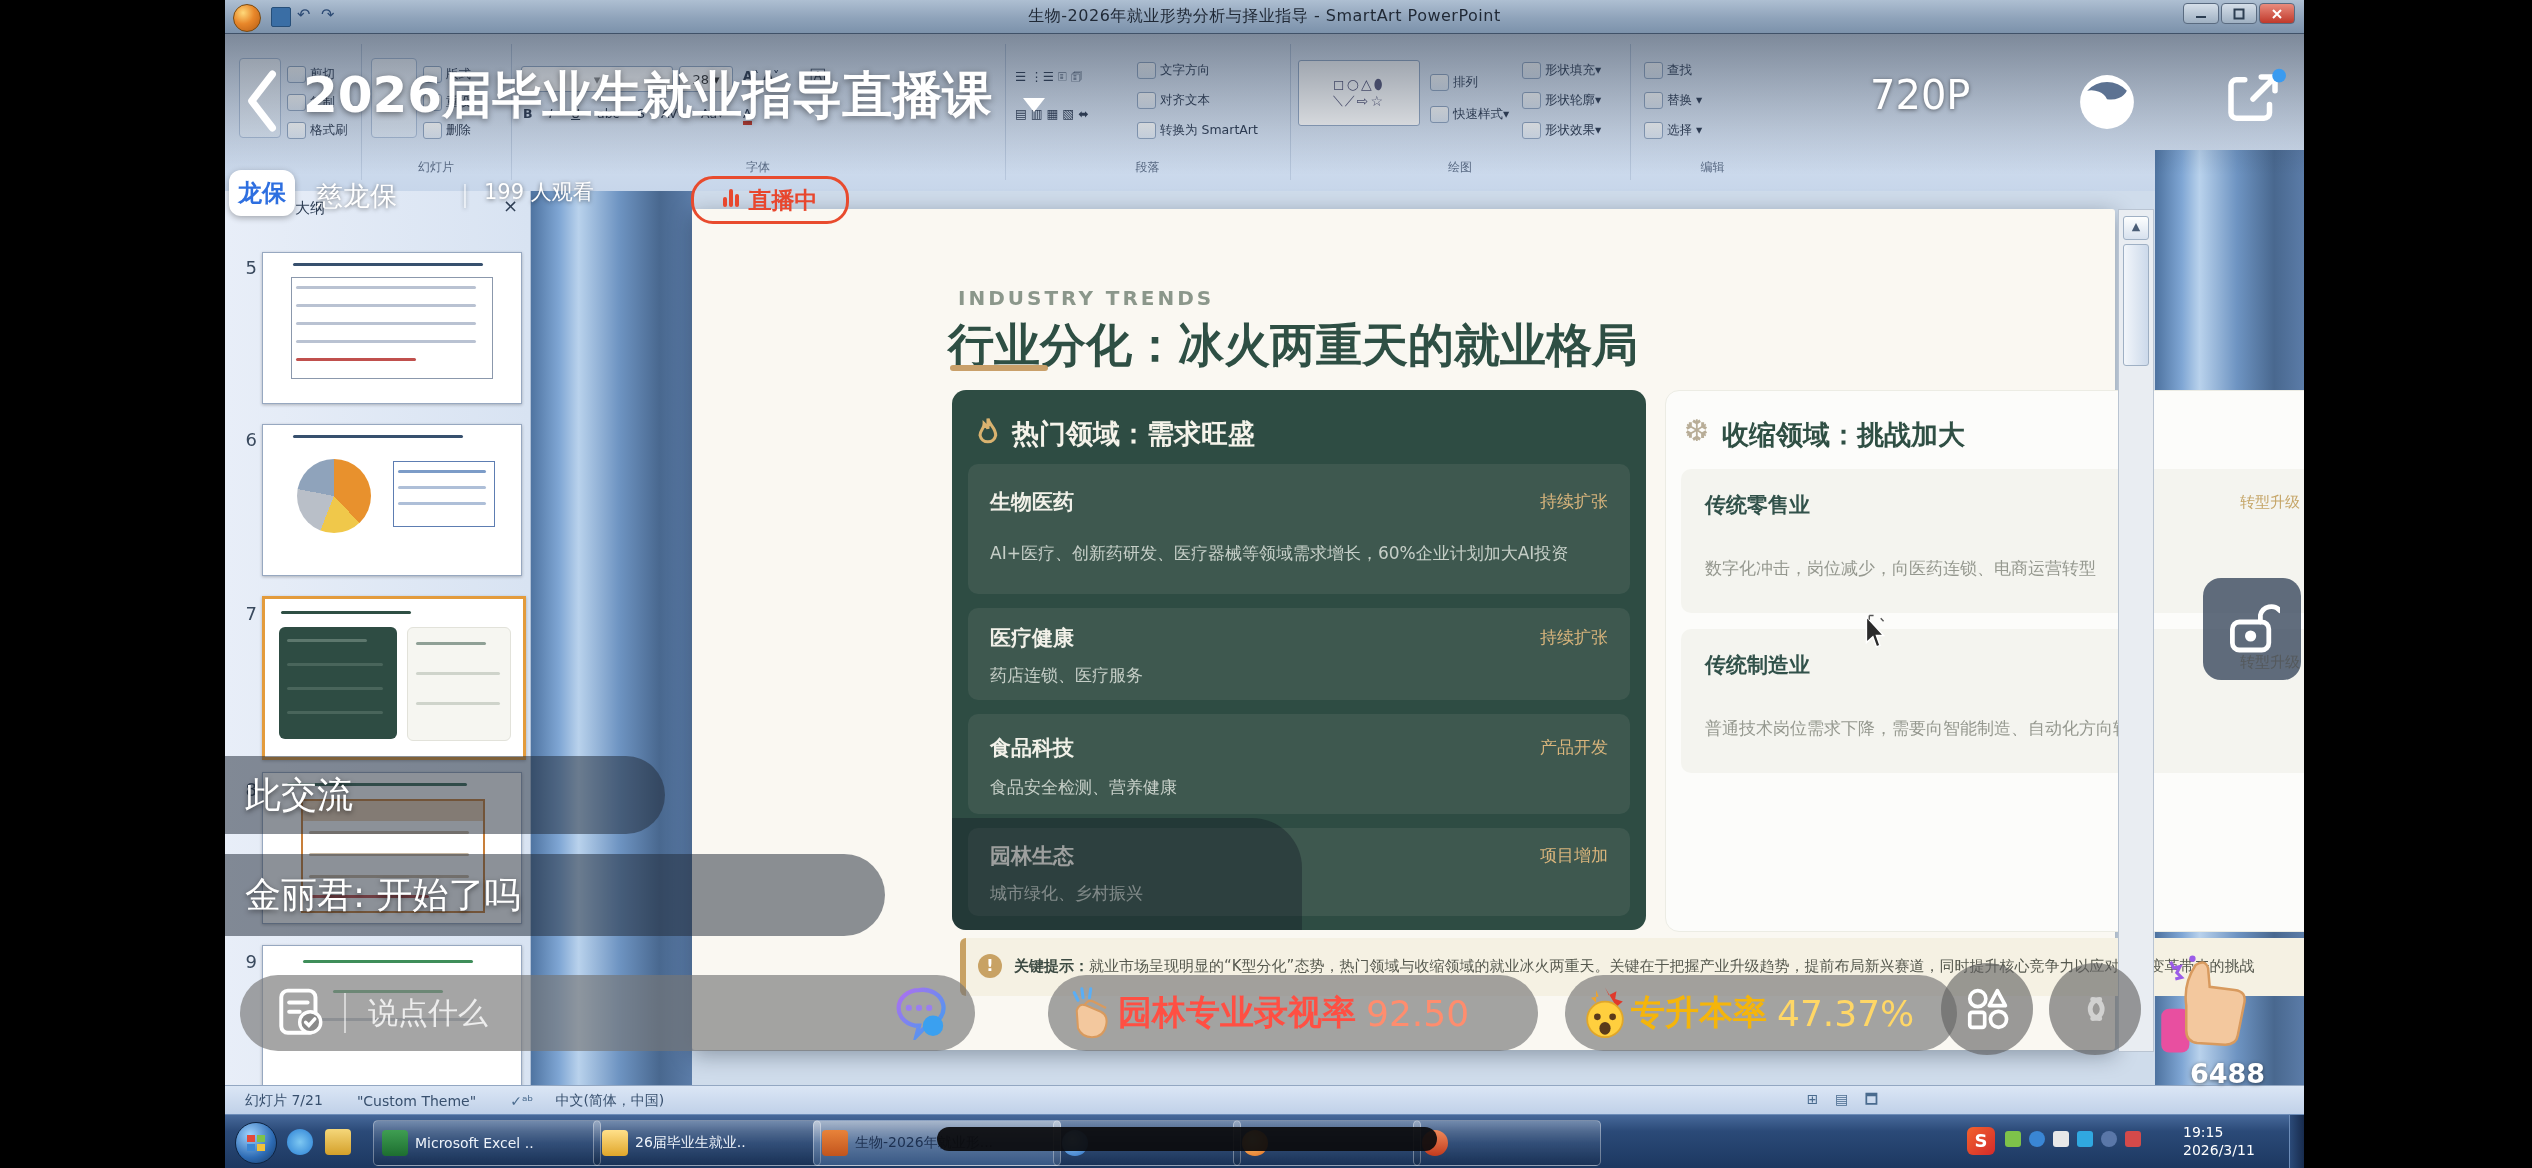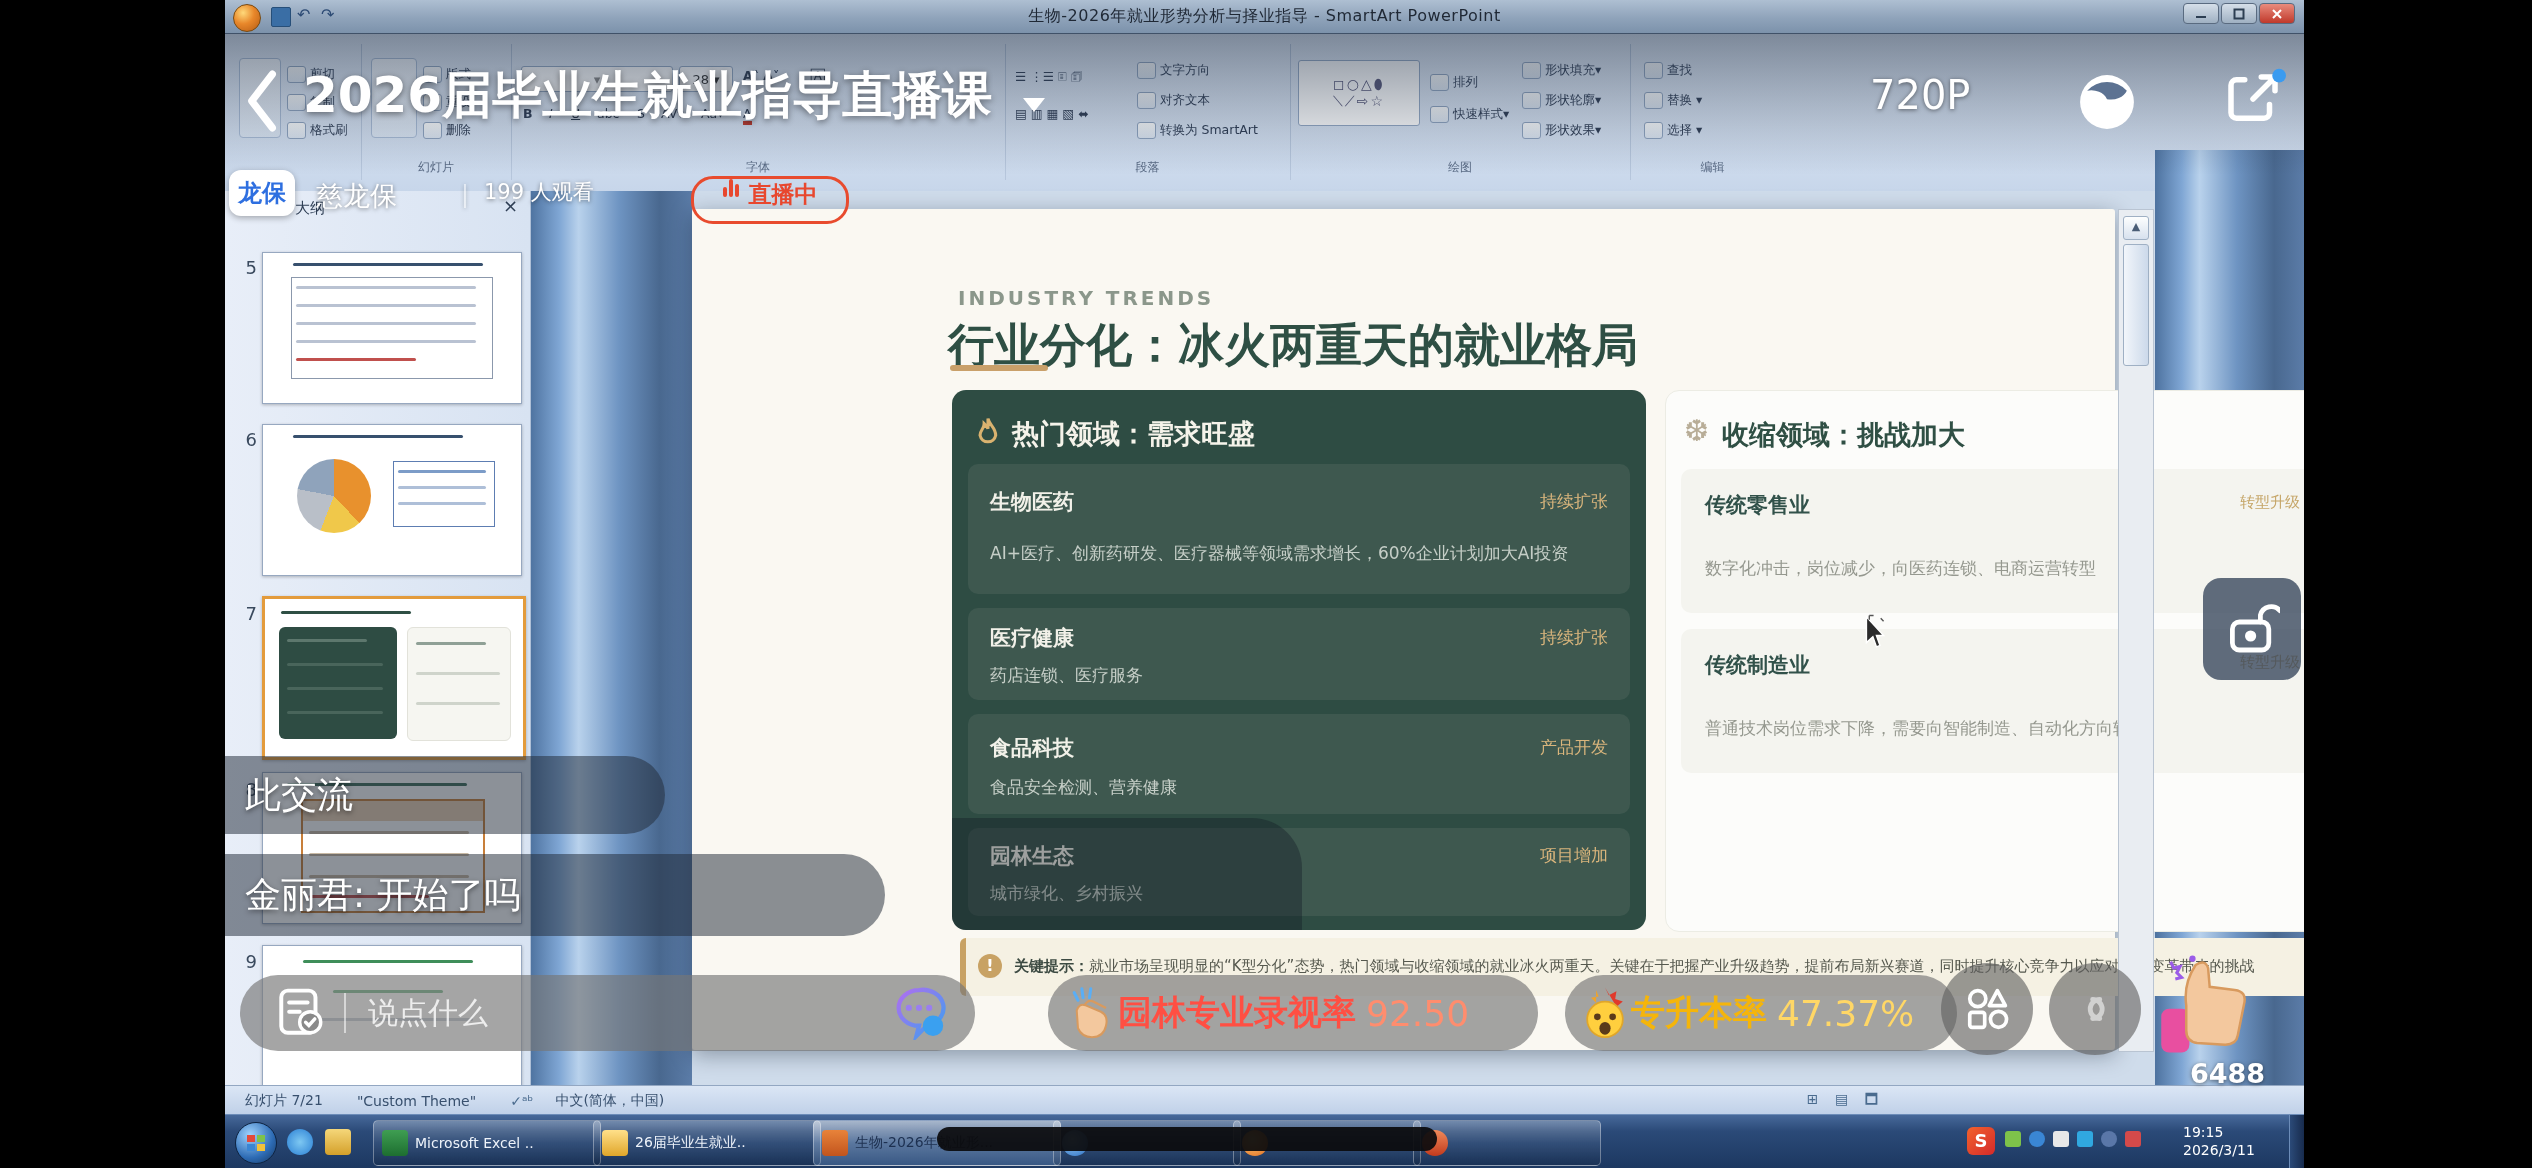--- a/index.html
+++ b/index.html
@@ -57,21 +57,21 @@
   
   .scroll{left:1893px;top:209px;width:34px;height:841px;background:#e9edf2;border:1px solid #b9c4d2;}
   
   .topshade{left:0;top:33px;width:2079px;height:142px;
     background:linear-gradient(180deg,rgba(40,55,76,.55),rgba(40,55,76,0));}
   .bigtitle{color:#fff;font-size:50px;font-weight:600;text-shadow:0 2px 6px rgba(0,0,0,.45);}
   .whitetxt{color:#fff;text-shadow:0 1px 4px rgba(0,0,0,.5);}
   .badge-anchor{left:4px;top:170px;width:66px;height:46px;background:#fff;border-radius:12px;
     display:flex;align-items:center;justify-content:center;font-size:24px;font-weight:bold;color:#2e6fe0;box-shadow:0 2px 6px rgba(0,0,0,.3);}
   .livepill{left:466px;top:176px;width:152px;height:42px;border:3px solid #e84b2e;border-radius:22px;
-    display:flex;align-items:flex-start;justify-content:center;gap:8px;}
+    display:flex;align-items:center;justify-content:center;gap:8px;}
   .livebars span{display:inline-block;width:4px;background:#e8472e;border-radius:2px;margin-right:2px;}
   .chatpill{background:rgba(35,45,58,.52);border-radius:44px;display:flex;align-items:center;}
   .chattxt{color:#fff;font-size:36px;text-shadow:0 2px 5px rgba(0,0,0,.5);white-space:nowrap;}
   .bottompill{top:975px;height:76px;border-radius:38px;background:rgba(118,118,118,.66);display:flex;align-items:center;}
   .reacttxt1{font-size:34px;font-weight:bold;color:#ff4f43;}
   .reactval1{font-size:36px;color:#ff8d6e;}
   .reacttxt2{font-size:34px;font-weight:bold;color:#f5b50a;}
   .reactval2{font-size:36px;color:#ffd766;}
   .circlebtn{top:963px;width:92px;height:92px;border-radius:50%;background:rgba(95,95,95,.62);
     display:flex;align-items:center;justify-content:center;}

